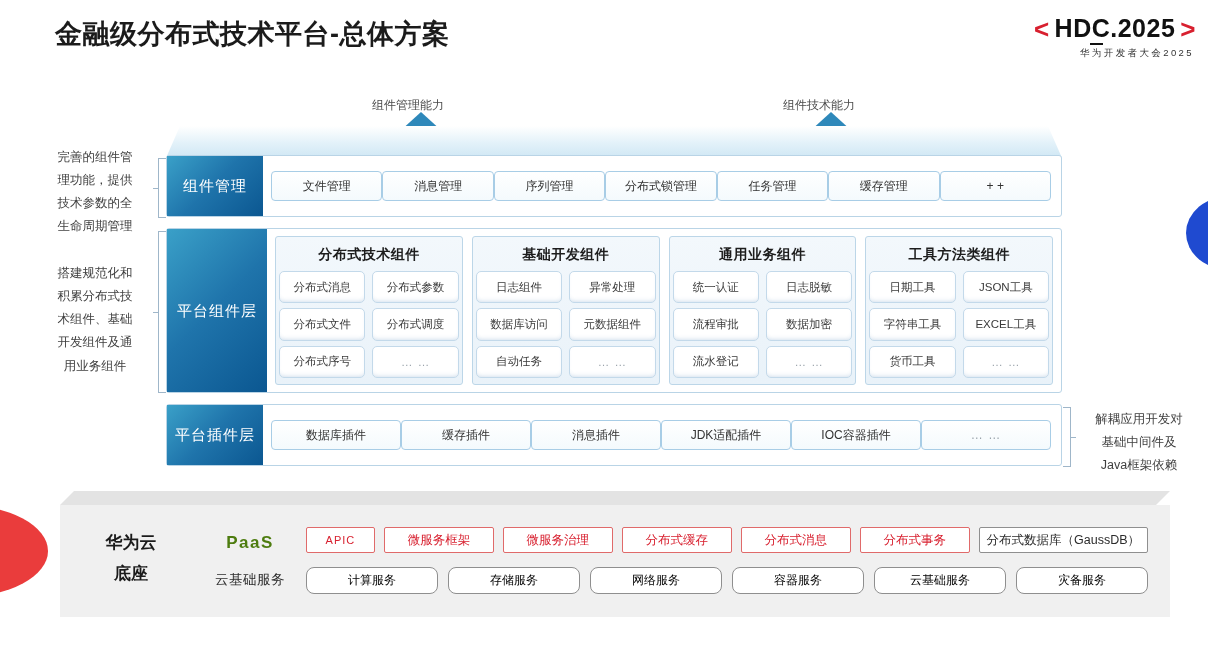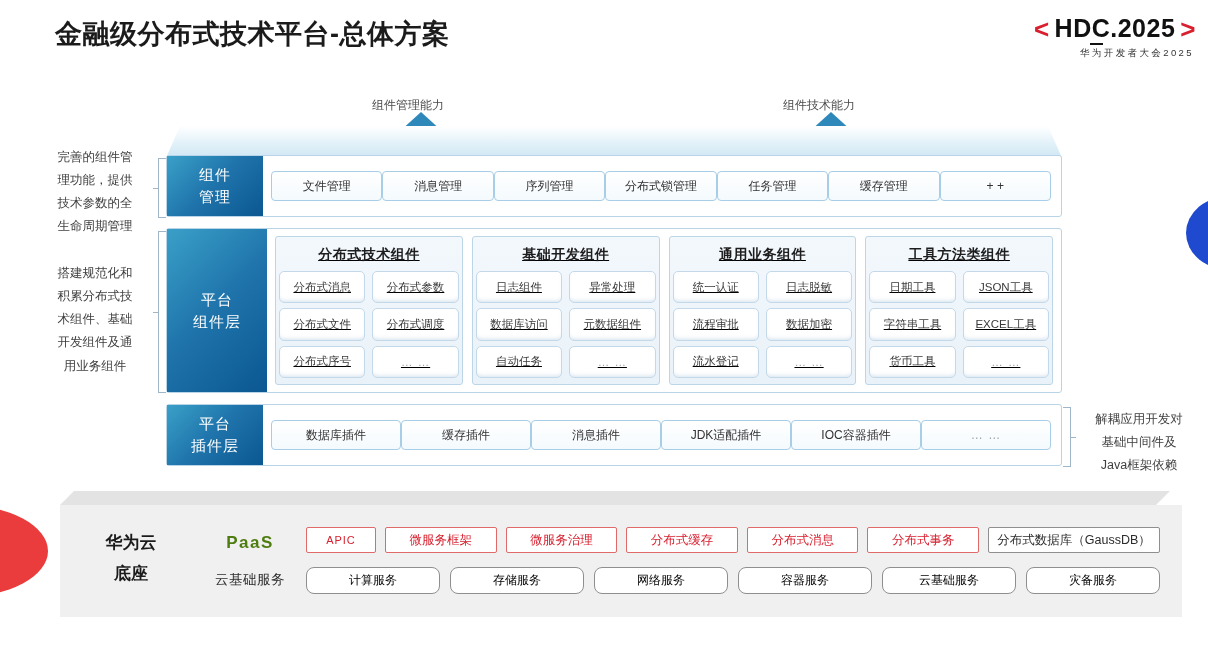--- a/index.html
+++ b/index.html
@@ -66,21 +66,21 @@
     clip-path:polygon(14px 0,882px 0,896px 32px,0 32px);
   }
 
   .panel{
     position:absolute;background:#fff;border:1px solid #b9d4e6;border-radius:3px;
     box-sizing:border-box;
   }
   .bluebar{
     position:absolute;left:0;top:0;bottom:0;width:96px;
     background:linear-gradient(135deg,#3aa0c8 0%,#1f74ab 48%,#0b5791 100%);
-    color:#fff;display:flex;flex-direction:column;align-items:center;justify-content:center;
+    color:#fff;display:flex;flex-direction:row;align-items:center;justify-content:center;
     font-size:15px;line-height:1.45;letter-spacing:1px;
   }
   .bluebar.tall{width:100px;}
 
   
   #comp-mgmt{left:166px;top:155px;width:896px;height:62px;}
   .chip-row{
     position:absolute;left:104px;right:10px;top:0;bottom:0;
     display:flex;align-items:center;
   }
@@ -94,21 +94,21 @@
   
   #comp-layer{left:166px;top:228px;width:896px;height:165px;}
   .groups{
     position:absolute;left:108px;right:8px;top:7px;bottom:7px;
     display:flex;gap:9px;
   }
   .group{
     flex:1;border:1px solid #bcd6e8;border-radius:3px;
     background:linear-gradient(180deg,#f3f8fc 0%,#e9f2f9 100%);
     padding:5px 3px 6px;box-sizing:border-box;
-    display:flex;flex-direction:column;text-decoration:underline;
+    display:flex;flex-direction:column;
   }
   .group-title{
     text-align:center;font-size:14px;font-weight:bold;color:#1d1d1d;
     padding:4px 0 7px;letter-spacing:.5px;
   }
   .group-grid{
     flex:1;display:grid;grid-template-columns:1fr 1fr;gap:5px 7px;
   }
   .cell{
     border:1px solid #c3d9ea;border-radius:5px;background:#ffffff;
@@ -132,21 +132,20 @@
   .bracket .nub{
     position:absolute;top:50%;margin-top:-.5px;width:6px;height:1px;background:#9fb6c9;
   }
   .bracket.left .nub{left:-6px;}
   .bracket.right .nub{right:-6px;}
 
   
   .slab{
     position:absolute;left:60px;top:505px;width:1110px;height:112px;
     background:#f0f0f0;
-    padding-left:12px;
   }
   .slab-top{
     position:absolute;left:60px;top:491px;width:1110px;height:14px;
     background:#e3e3e3;
     clip-path:polygon(14px 0,1110px 0,1096px 14px,0 14px);
   }
   .slab-inner{position:absolute;inset:0;}
   .hw-label{
     position:absolute;left:16px;top:22px;width:110px;text-align:center;
     font-size:17px;font-weight:bold;color:#1b1b1b;line-height:1.85;

